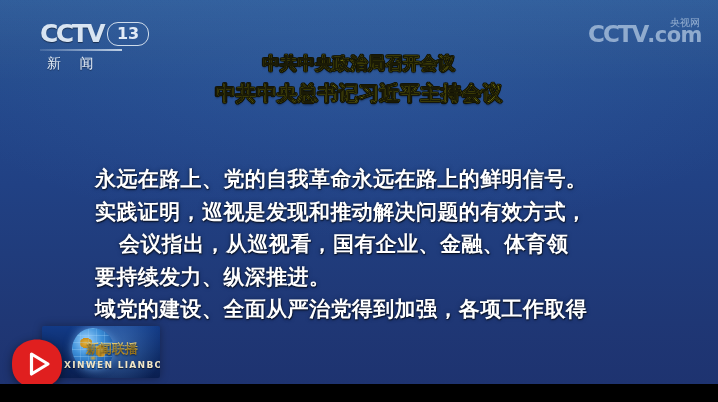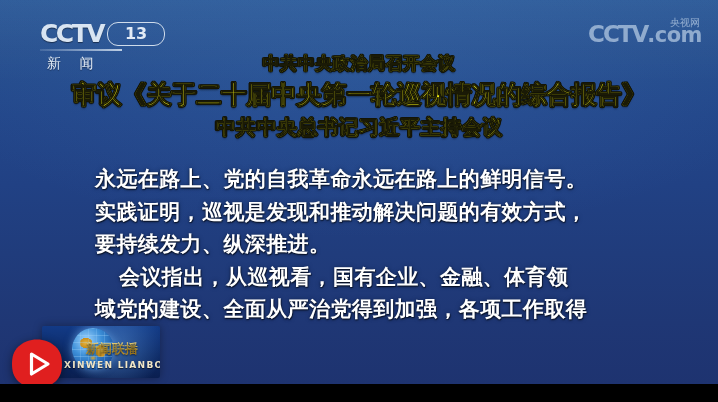--- a/index.html
+++ b/index.html
@@ -56,21 +56,21 @@
     text-shadow: 0 1px 1px rgba(0,0,0,0.45);
     font-family: "DejaVu Sans", "Liberation Sans", sans-serif;
     line-height: 26px;
   }
   .cctv13-num {
     display: flex;
     align-items: center;
     justify-content: center;
     min-width: 32px;
     height: 22px;
-    padding: 0 12px;
+    padding: 0 4px;
     border: 1.6px solid #cfdceb;
     border-radius: 11px;
     color: #e2ebf6;
     font-size: 16px;
     font-weight: bold;
     line-height: 20px;
   }
   .cctv13-underline {
     width: 82px;
     height: 2px;
@@ -271,29 +271,28 @@
     <div class="cctv13-sub">新 闻</div>
   </div>
 
   <div class="watermark">
     <span class="wm-cn">央视网</span>
     <span class="wm-main">CCTV</span><span class="wm-dot">.com</span>
   </div>
 
   <div class="headlines">
     <div class="hl hl-1">中共中央政治局召开会议</div>
-    <div class="hl hl-2">审议《关于二十届中央第一轮巡视情况的综合报告》</div>
     <div class="hl hl-3">中共中央总书记习近平主持会议</div>
   </div>
 
   <div class="body-text">
     <div class="bl">永远在路上、党的自我革命永远在路上的鲜明信号。</div>
     <div class="bl">实践证明，巡视是发现和推动解决问题的有效方式，</div>
+    <div class="bl indent">会议指出，从巡视看，国有企业、金融、体育领</div>
     <div class="bl">要持续发力、纵深推进。</div>
-    <div class="bl indent">会议指出，从巡视看，国有企业、金融、体育领</div>
     <div class="bl">域党的建设、全面从严治党得到加强，各项工作取得</div>
   </div>
 
   <div class="xwlb">
     <div class="xwlb-globe"></div>
     <div class="xwlb-cn">新闻联播</div>
     <div class="xwlb-en">XINWEN LIANBO</div>
   </div>
 
   <div class="play-btn">

